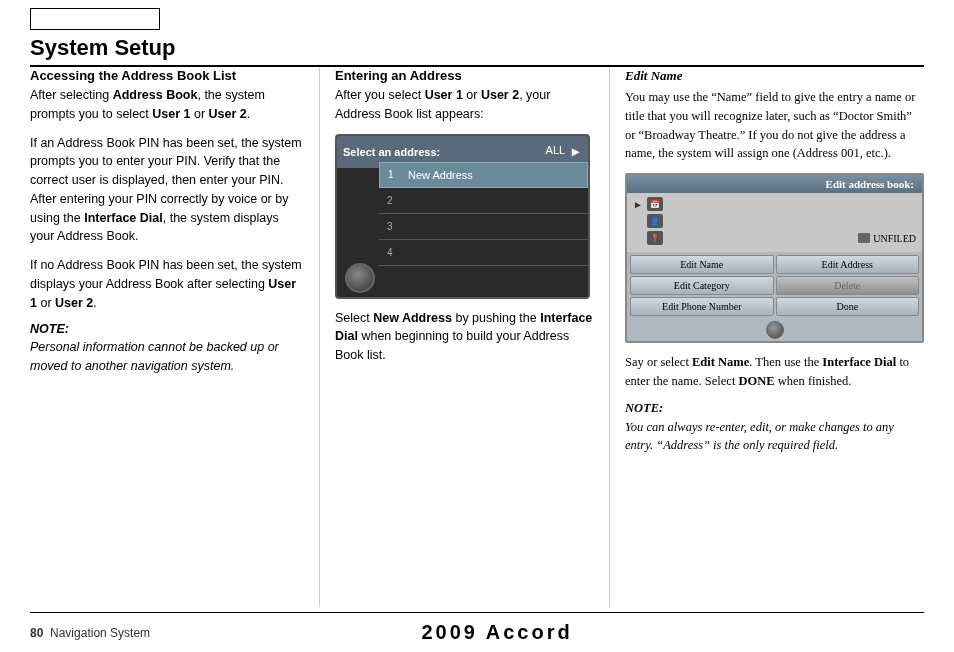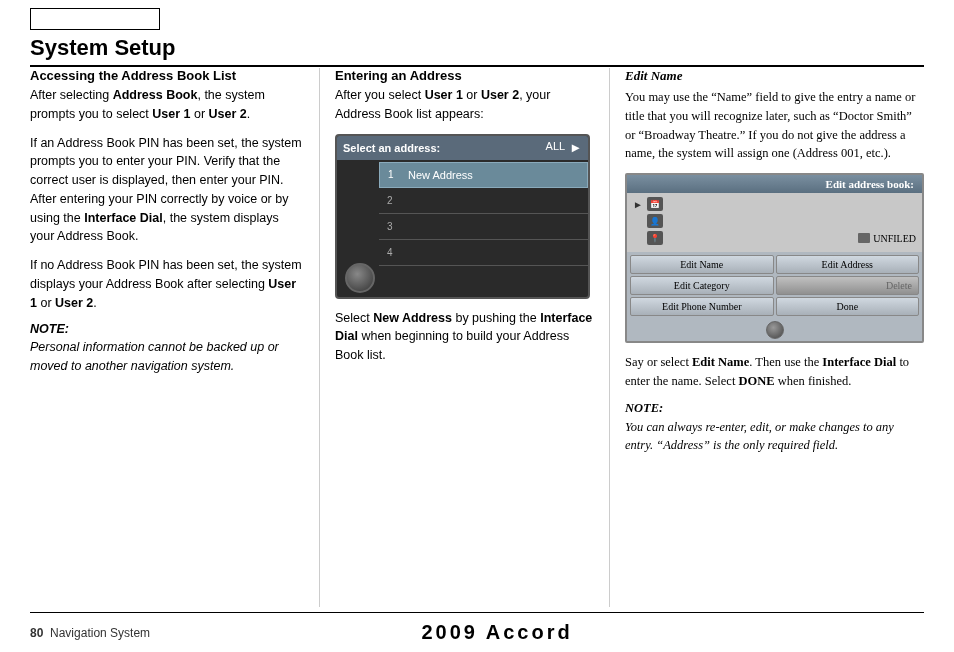--- a/index.html
+++ b/index.html
@@ -109,21 +109,21 @@
       margin-bottom: 10px;
       position: relative;
       overflow: hidden;
     }
     .nav-screen-top-bar {
       background: #5a6a7a;
       height: 24px;
       display: flex;
       align-items: center;
       justify-content: space-between;
-      padding: 8px 6px;
+      padding: 16px 6px;
     }
     .nav-screen-top-bar-label {
       color: #fff;
       font-size: 11px;
       font-weight: bold;
     }
     .nav-screen-top-bar-right {
       display: flex;
       gap: 4px;
       color: #fff;
@@ -395,21 +395,21 @@
             <span class="edit-unfiled-icon"></span>
             <span>UNFILED</span>
           </div>
         </div>
       </div>
       <div class="edit-buttons-area">
         <div class="edit-btn">Edit Name</div>
         <div class="edit-btn">Edit Address</div>
         <div class="edit-btn">Edit Category</div>
         <div style="display:flex; align-items:center; gap:4px;">
-          <div class="edit-btn delete-btn" style="flex:1;text-align:right;">Delete</div>
+          <div class="edit-btn delete-btn" style="flex:1;">Delete</div>
         </div>
         <div class="edit-btn">Edit Phone Number</div>
         <div class="edit-btn done-btn">Done</div>
       </div>
       <div class="edit-dial-row">
         <div class="edit-small-dial"></div>
       </div>
     </div>
 
     <div class="body-text">

